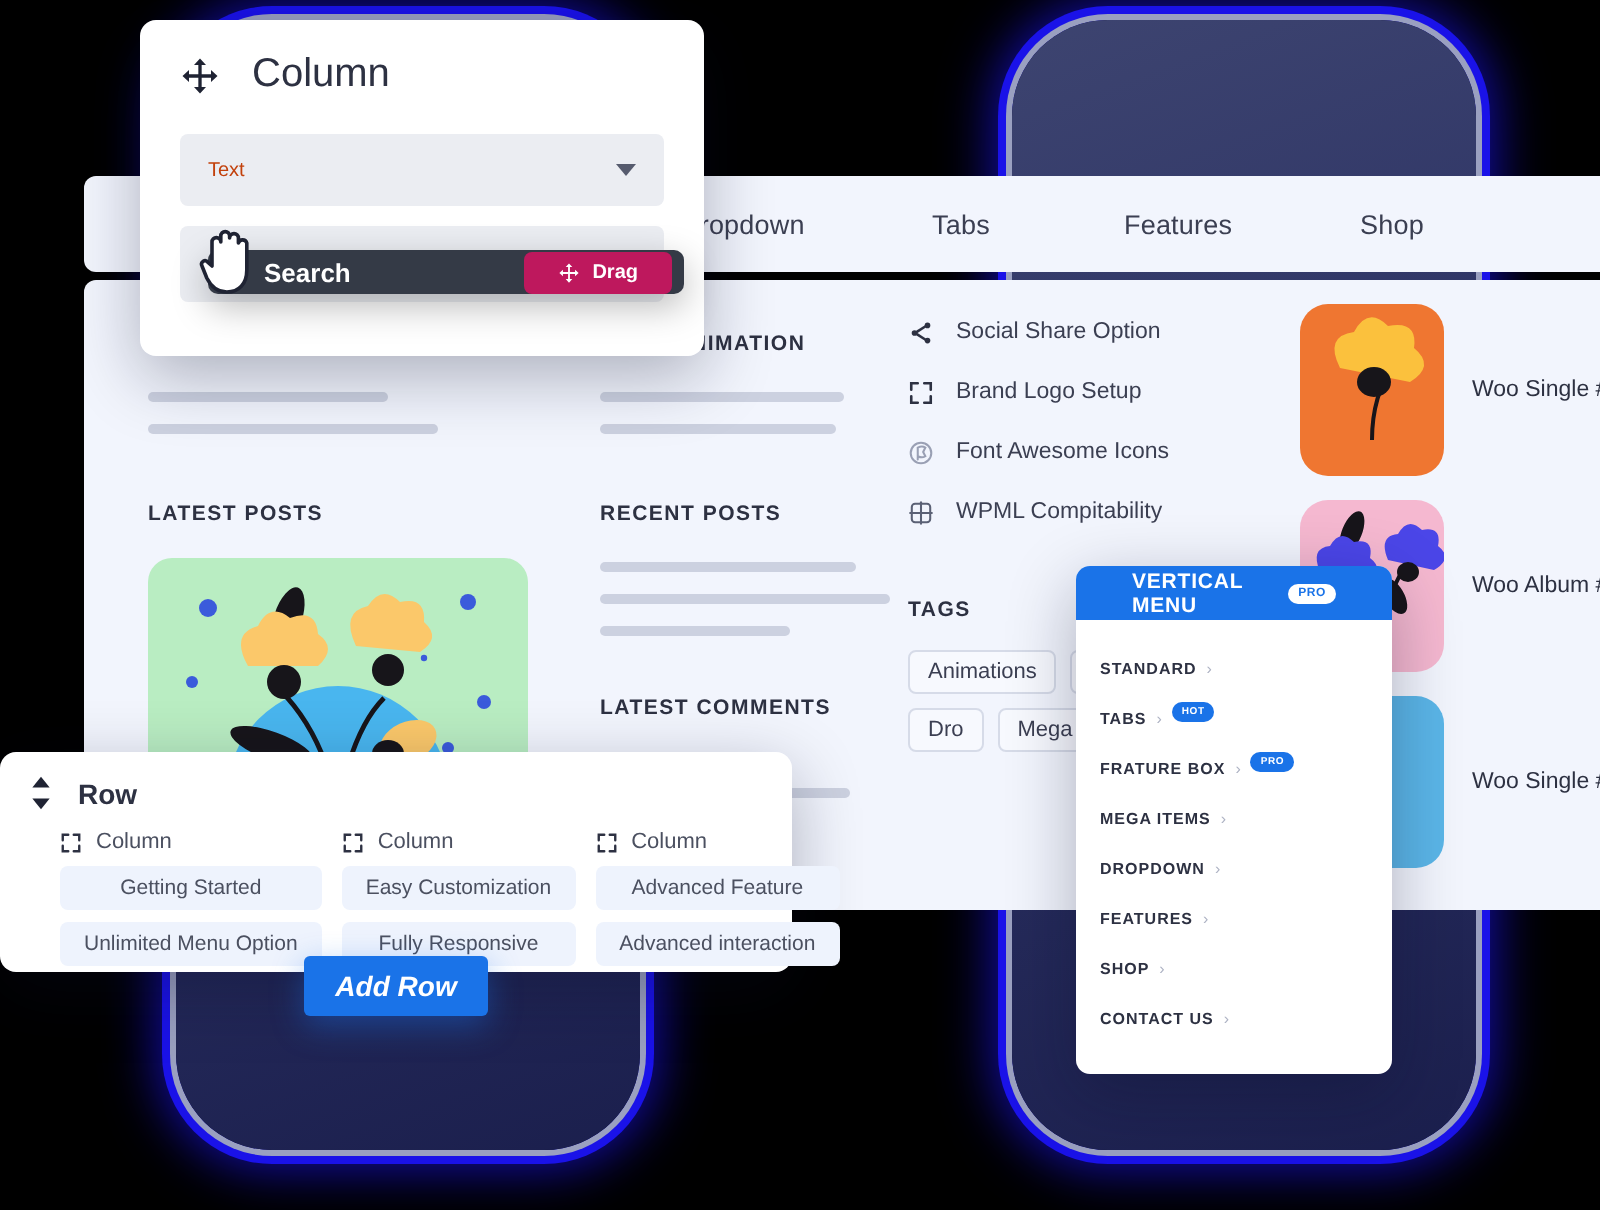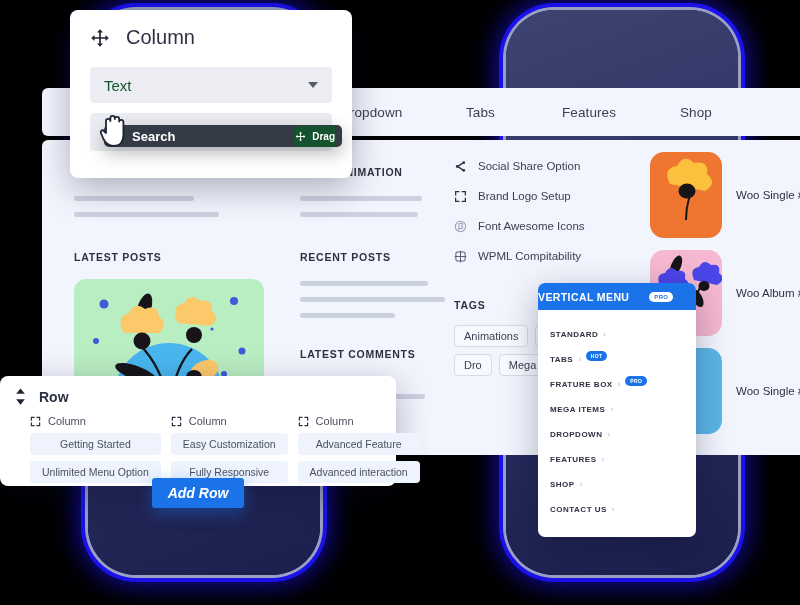--- a/index.html
+++ b/index.html
@@ -84,39 +84,39 @@
     background: #fff; border-radius: 8px; box-shadow: 0 10px 34px rgba(10,12,40,.30);
     padding: 16px 20px;
   }
   #column-card .hdr { display: flex; align-items: center; gap: 16px; }
   #column-card .hdr .ttl { font-size: 20px; color: #2d3142; }
   .move-ico { width: 20px; height: 20px; color: #1f2333; }
   .select-box {
     margin-top: 18px; height: 36px; background: #ebedf2; border-radius: 4px;
     display: flex; align-items: center; padding: 0 14px; position: relative;
   }
-  .select-box .val { font-size: 15px; color: #14532d; }
+  .select-box .val { font-size: 10px; color: #c2410c; }
   .caret {
     position: absolute; right: 14px; width: 0; height: 0;
     border-left: 5px solid transparent; border-right: 5px solid transparent;
     border-top: 6px solid #565b6e;
   }
   .empty-box { margin-top: 10px; height: 38px; background: #ebedf2; border-radius: 4px; }
 
   
   #search-bar {
     position: absolute; left: 104px; top: 125px; width: 238px; height: 22px;
     background: #343a46; border-radius: 5px;
     display: flex; align-items: center; justify-content: space-between;
     padding: 0 6px 0 28px; box-shadow: 0 6px 18px rgba(0,0,0,.28);
   }
   #search-bar .slabel { font-size: 13px; font-weight: bold; color: #ffffff; }
   .drag-btn {
     display: flex; align-items: center; gap: 6px;
-    background: #14532d; border-radius: 4px; padding: 5px 1px;
+    background: #be185d; border-radius: 4px; padding: 5px 17px;
   }
   .drag-btn .dlabel { font-size: 10px; font-weight: bold; color: #ffffff; }
 
   
   #hand-cursor { position: absolute; left: 99px; top: 113px; width: 28px; height: 34px; }
 
   
   #row-card {
     position: absolute; left: 0px; top: 376px; width: 396px; height: 110px;
     background: #fff; border-radius: 8px; box-shadow: 0 10px 34px rgba(10,12,40,.30);
@@ -145,21 +145,21 @@
   }
 
   
   #vmenu {
     position: absolute; left: 538px; top: 283px; width: 158px; height: 254px;
     background: #fff; border-radius: 7px; box-shadow: 0 10px 34px rgba(10,12,40,.30);
     overflow: hidden;
   }
   #vmenu .vhdr {
     height: 27px; background: #1a73e8; display: flex; align-items: center;
-    padding: 0 0; gap: 20px;
+    padding: 0 28px; gap: 20px;
   }
   #vmenu .vhdr .vt { font-size: 10.5px; font-weight: bold; color: #fff; letter-spacing: .4px; }
   .badge-pro-w {
     background: #fff; color: #1a73e8; font-size: 6px; font-weight: bold;
     border-radius: 7px; padding: 2px 5px; letter-spacing: .3px;
   }
   .vitems { padding: 12px 12px 0 12px; }
   .vitem { display: flex; align-items: center; gap: 5px; height: 25px; }
   .vitem .vl { font-size: 8px; font-weight: bold; color: #2d3142; letter-spacing: .5px; }
   .vchev { font-size: 8px; color: #aeb3c4; }

